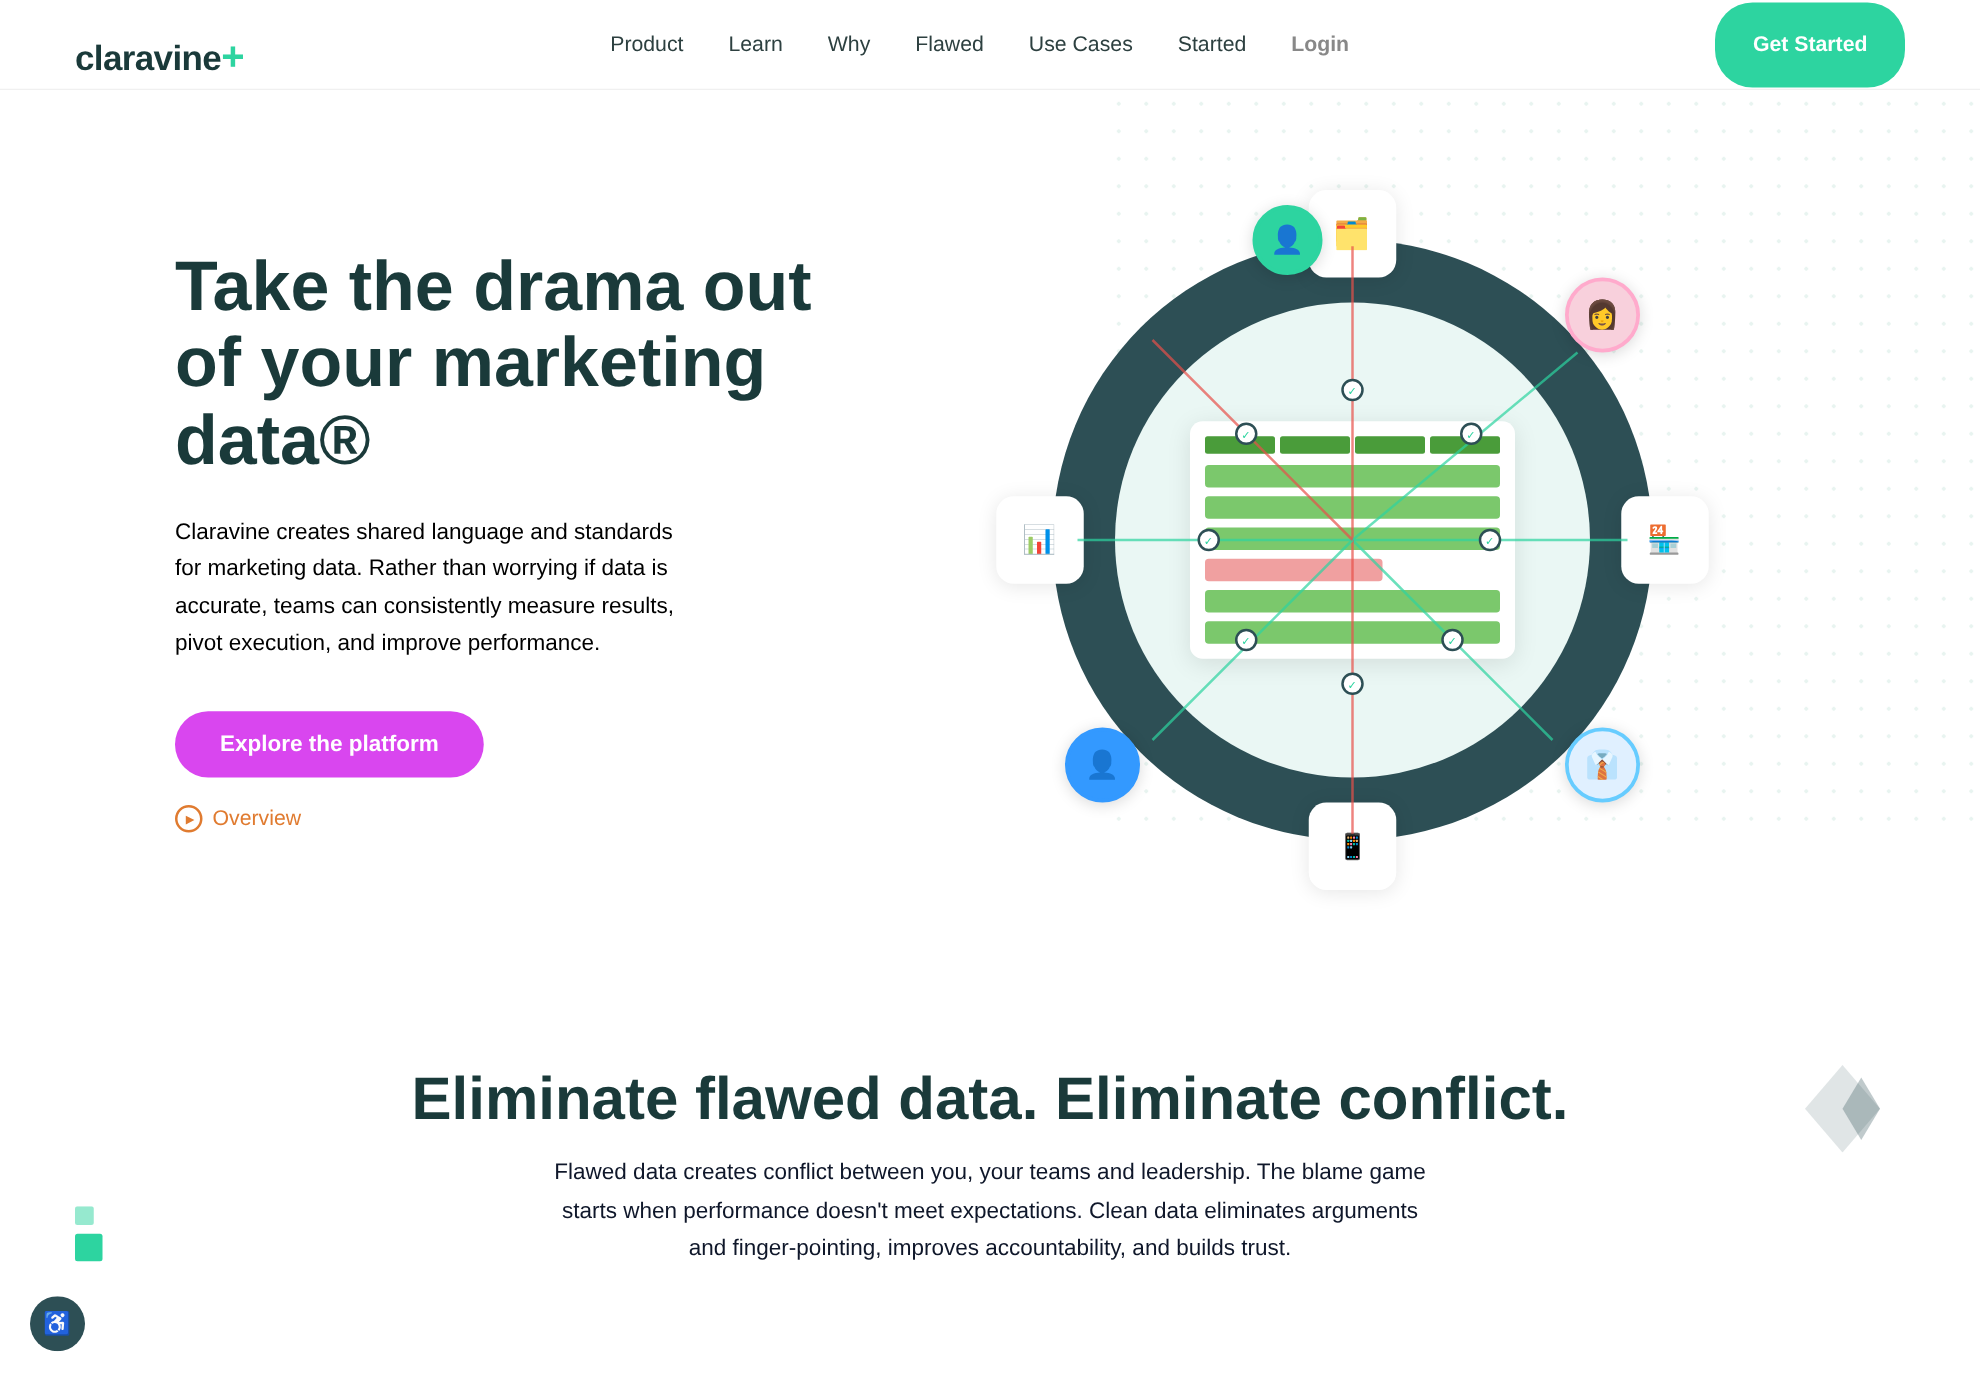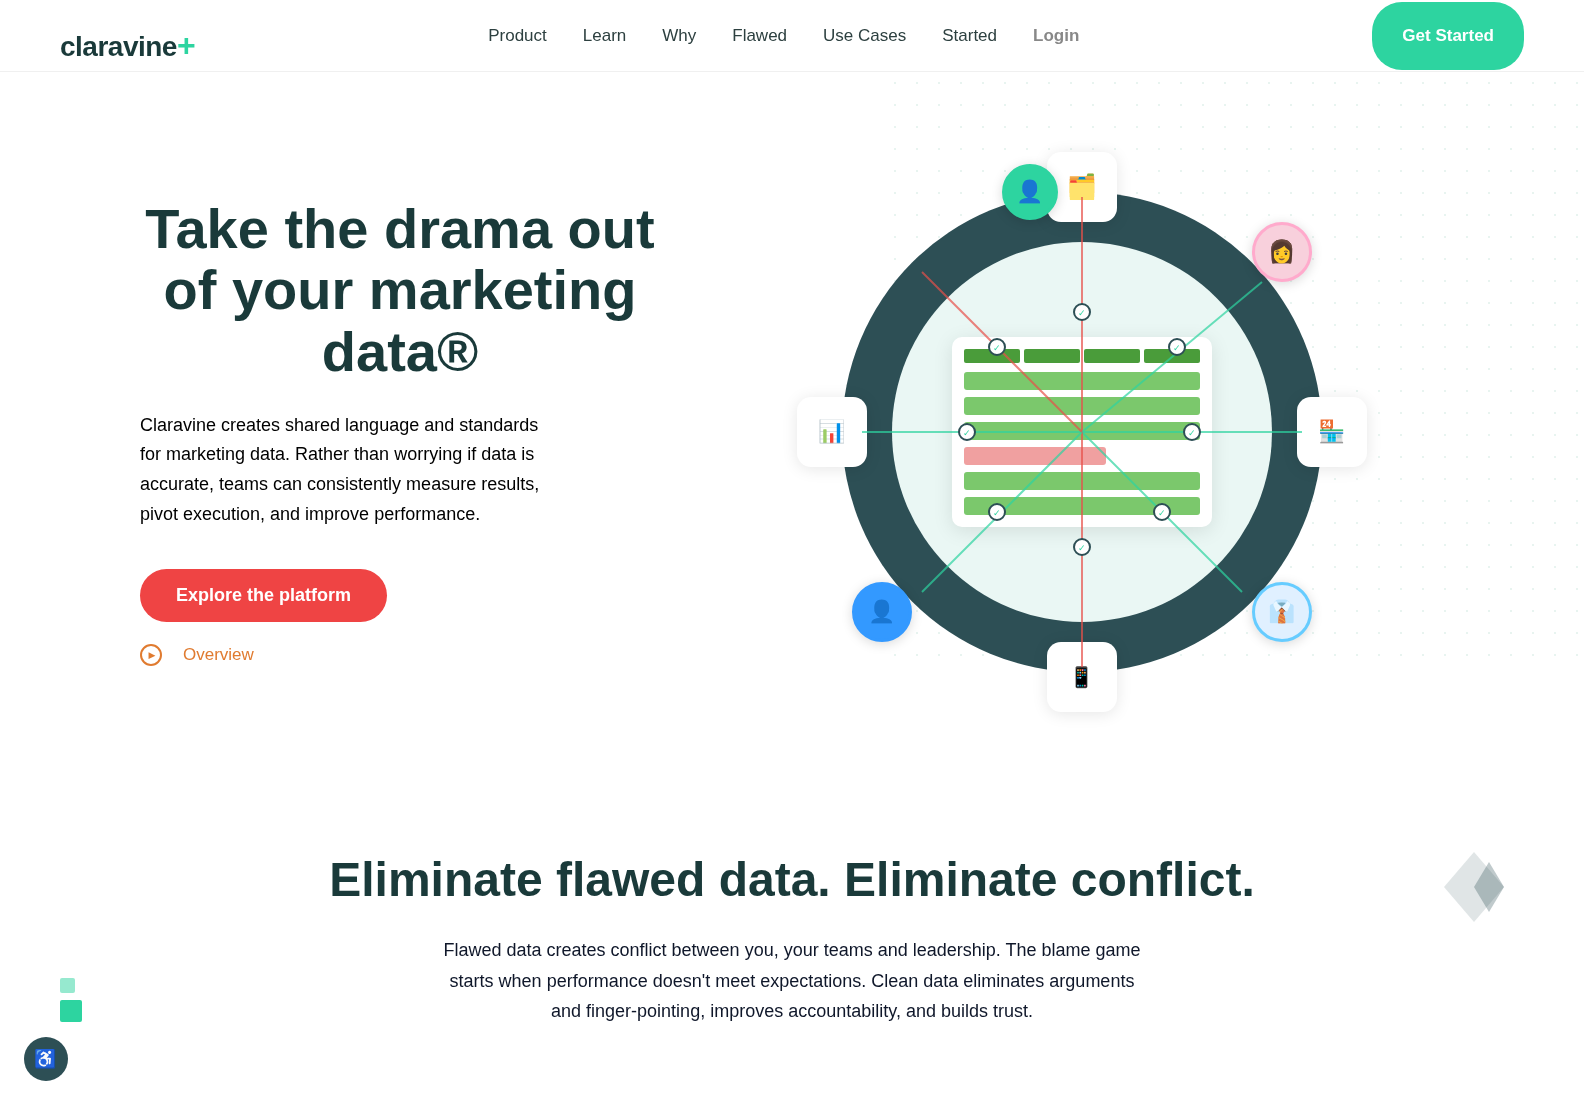--- a/index.html
+++ b/index.html
@@ -21,28 +21,28 @@
       background: #2dd4a0; color: #fff; border: none; border-radius: 30px;
       padding: 24px 30px; font-size: 17px; font-weight: 600; cursor: pointer;
     }
 
     
     .hero {
       display: flex; align-items: center; min-height: 680px;
       padding: 60px 80px 40px 140px; position: relative; overflow: hidden;
     }
     .hero-left { max-width: 520px; z-index: 2; }
-    .hero-title { font-size: 56px; font-weight: 800; color: #1a3a3a; line-height: 1.1; margin-bottom: 28px; text-align: center; }
+    .hero-title { font-size: 56px; font-weight: 800; color: #1a3a3a; line-height: 1.1; margin-bottom: 28px; }
     .hero-desc { font-size: 18px; color: #000000; line-height: 1.65; margin-bottom: 40px; max-width: 420px; }
     .btn-explore {
-      background: #ef4444; color: #fff; border: none; border-radius: 30px;
+      background: #d946ef; color: #fff; border: none; border-radius: 30px;
       padding: 16px 36px; font-size: 18px; font-weight: 600; cursor: pointer; display: inline-block;
     }
     .overview-link {
-      display: flex; align-items: center; gap: 21px; margin-top: 22px;
+      display: flex; align-items: center; gap: 8px; margin-top: 22px;
       color: #e07b30; font-size: 17px; font-weight: 500; cursor: pointer; text-decoration: none;
     }
     .play-icon {
       width: 22px; height: 22px; border-radius: 50%; border: 2px solid #e07b30;
       display: inline-flex; align-items: center; justify-content: center; flex-shrink: 0;
     }
     .play-icon::after { content: '▶'; font-size: 9px; color: #e07b30; margin-left: 2px; }
 
     
     .hero-right {
@@ -93,21 +93,21 @@
       position: absolute; top: 0; right: 0; width: 700px; height: 600px;
       background-image: radial-gradient(circle, #d0e8e0 1.5px, transparent 1.5px);
       background-size: 22px 22px; opacity: 0.5; z-index: 0;
     }
 
     
     .section2 {
       background: #fff; padding: 80px 200px 60px;
       text-align: center; position: relative;
     }
-    .section2-title { font-size: 48px; font-weight: 800; color: #1a3a3a; margin-bottom: 28px; }
+    .section2-title { font-size: 48px; font-weight: 800; color: #1a3a3a; margin-bottom: 15px; }
     .section2-desc { font-size: 18px; color: #0f172a; line-height: 1.7; max-width: 700px; margin: 1px auto; }
 
     
     .deco-shape-teal { position: absolute; bottom: 60px; left: 60px; width: 50px; height: 50px; }
     .deco-shape-dark { position: absolute; top: 80px; right: 80px; }
 
     
     ::-webkit-scrollbar { width: 8px; }
     ::-webkit-scrollbar-track { background: #f1f1f1; }
     ::-webkit-scrollbar-thumb { background: #ccc; border-radius: 4px; }

